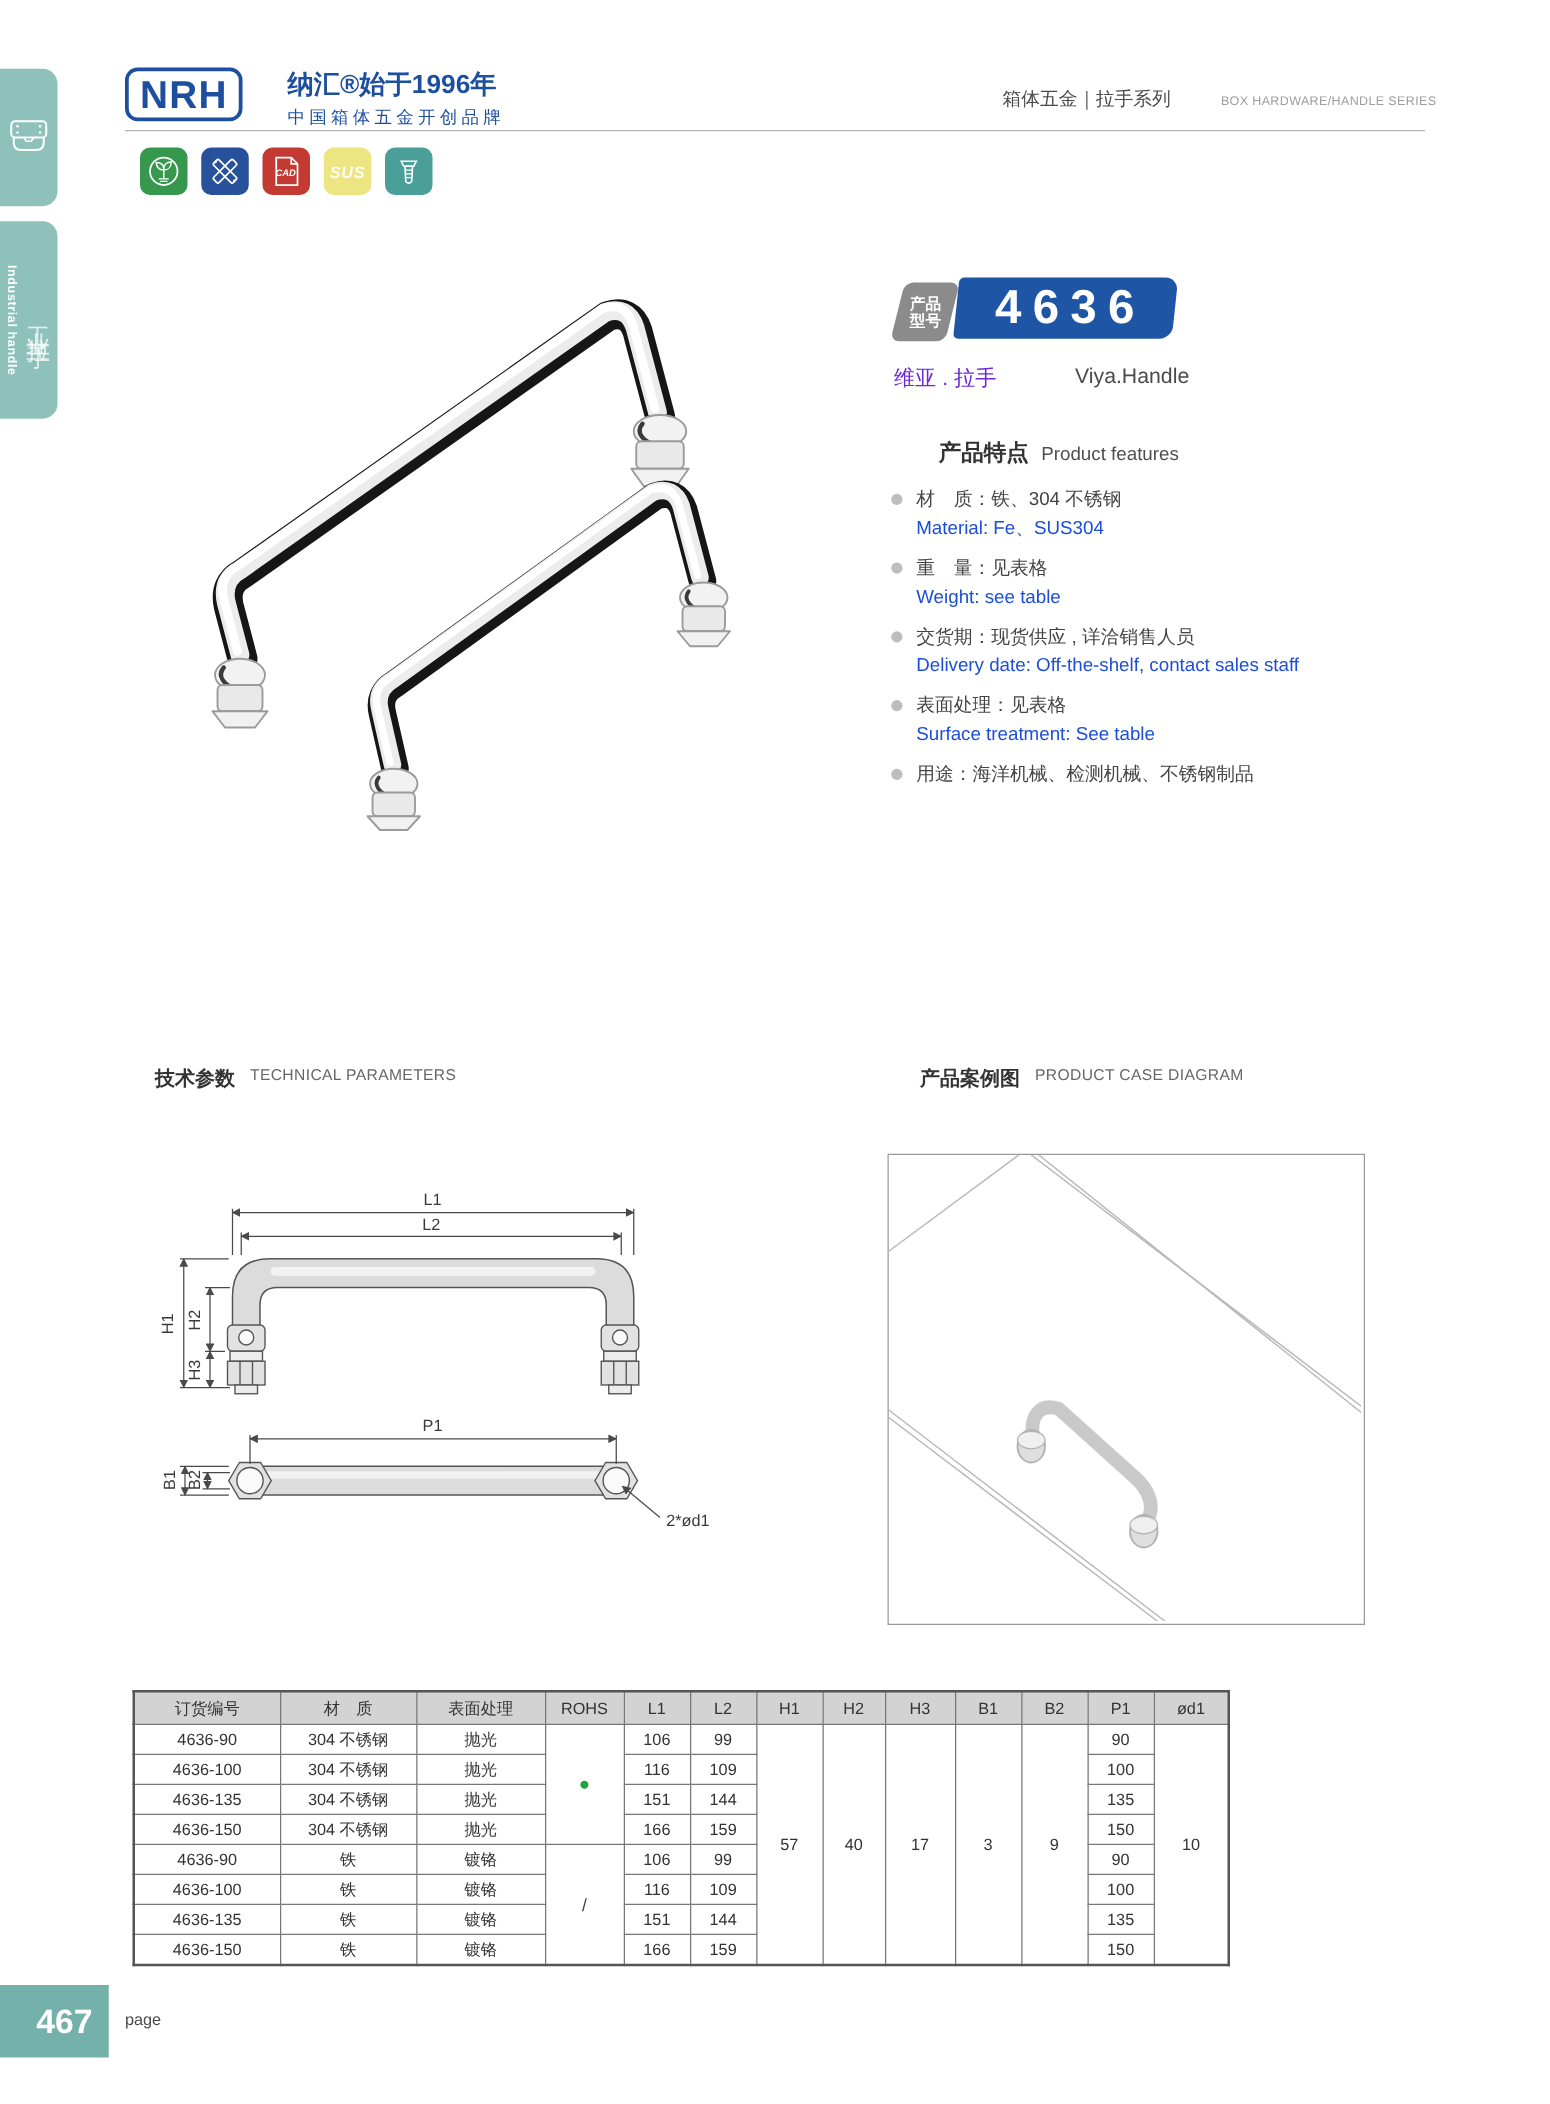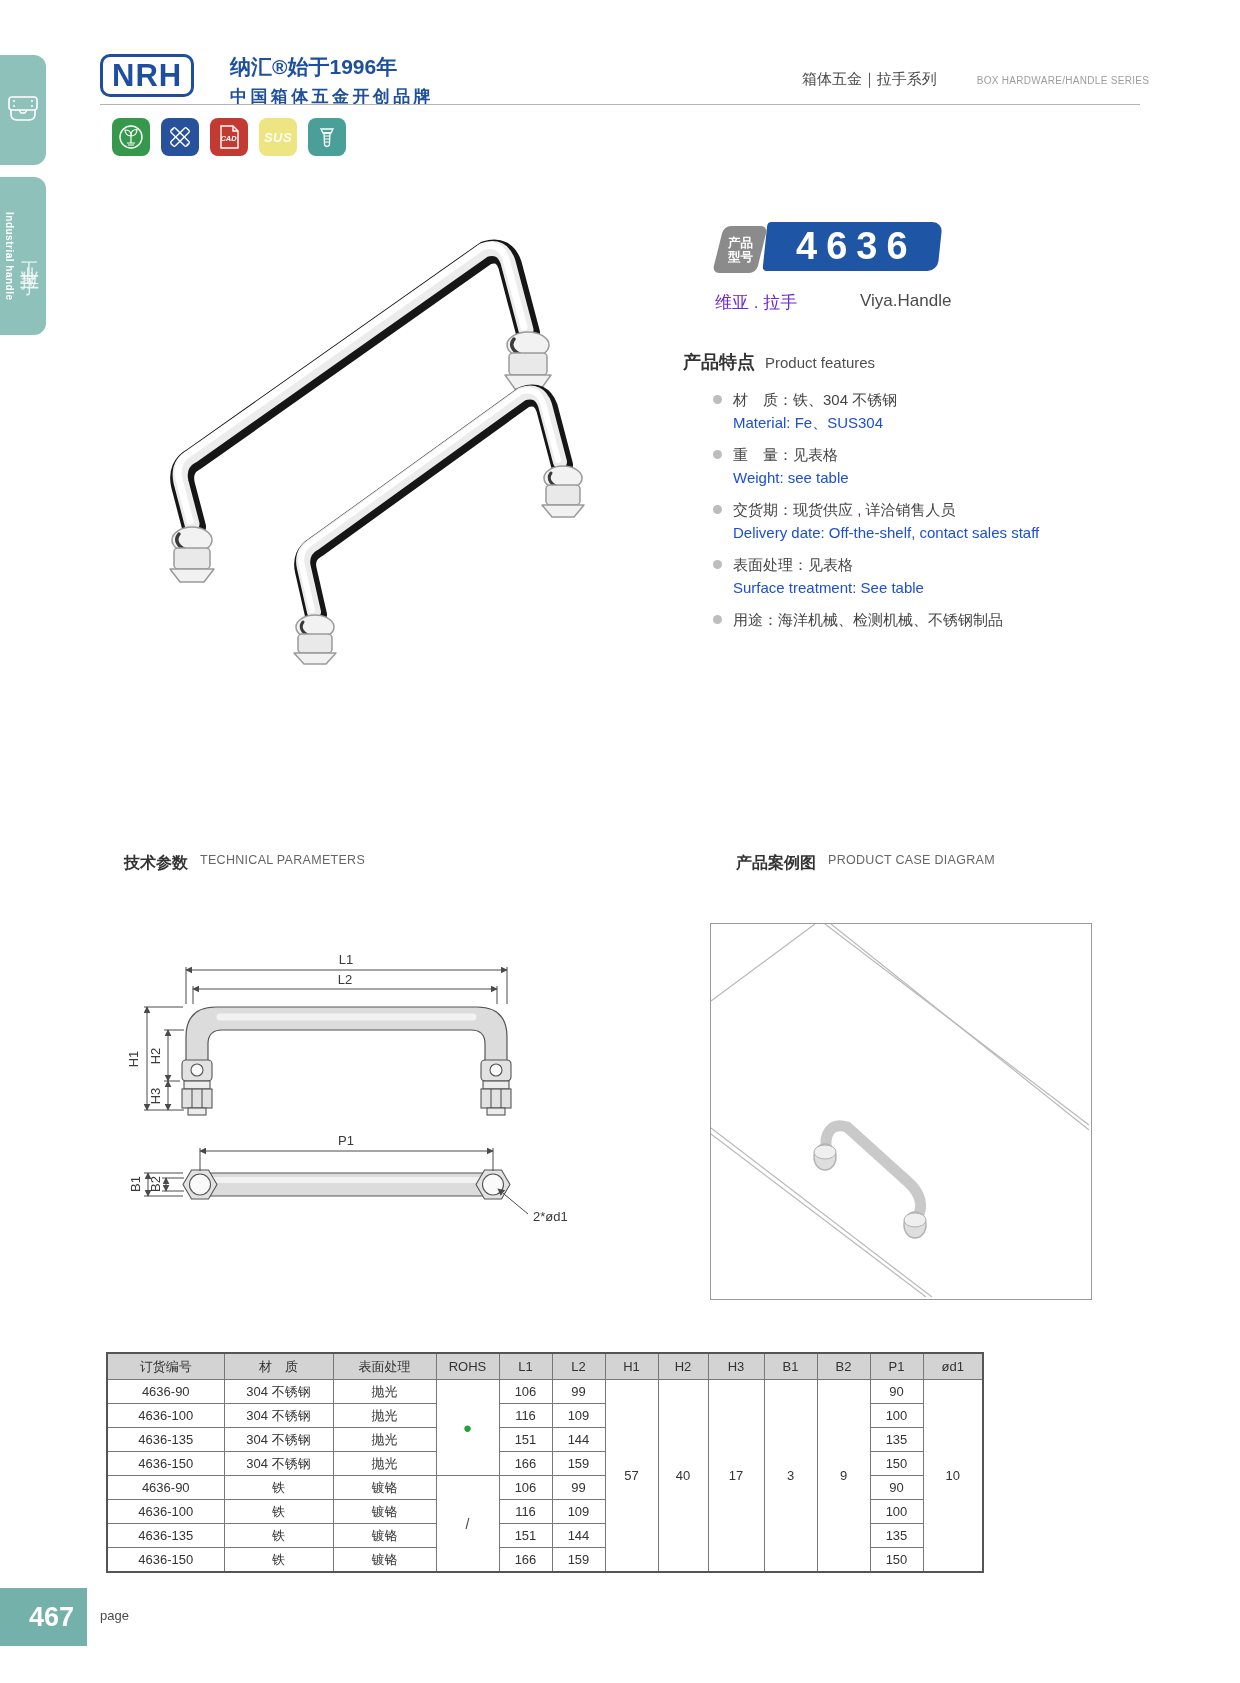--- a/index.html
+++ b/index.html
@@ -10,21 +10,21 @@
   
   .side-block{background:#8fc1bb;border-radius:0 12px 12px 0;}
   .side-tab{display:flex;justify-content:center;align-items:center;gap:2px;}
   .tab-en{writing-mode:vertical-rl;font-size:10px;font-weight:bold;color:#fff;letter-spacing:.5px;}
   .tab-cn{writing-mode:vertical-rl;text-orientation:upright;font-size:19px;color:rgba(255,255,255,.75);letter-spacing:5px;}
 
   
   .logo-box{border:3px solid #1d4f9e;border-radius:10px;color:#1d4f9e;font-weight:bold;
             font-size:31px;letter-spacing:1px;padding:3px 9px;line-height:1;}
   .brand-l1{font-size:21px;font-weight:bold;color:#1d4f9e;}
-  .brand-l2{font-size:17px;color:#1d4f9e;letter-spacing:3.4px;margin-top:4px;font-weight:bold;}
+  .brand-l2{font-size:14px;color:#1d4f9e;letter-spacing:3.4px;margin-top:4px;font-weight:normal;}
   .hdr-right{display:flex;align-items:baseline;gap:12px;}
   .series-cn{font-size:15px;color:#4a4a4a;}
   .series-en{font-size:10px;color:#9d9d9d;letter-spacing:.3px;}
   .hdr-line{height:1px;background:#b3b3b3;}
 
   
   .icons{display:flex;gap:11px;font-style:italic;}
   .cicon{width:38px;height:38px;border-radius:8px;display:flex;align-items:center;justify-content:center;}
   .cicon svg{display:block;}
   .cicon .txt{color:rgba(255,255,255,.92);font-weight:bold;font-size:13px;letter-spacing:.5px;}
@@ -181,21 +181,21 @@
       <div>产品</div>
       <div>型号</div>
     </div>
   </div>
   <div class="abs model-banner" style="left:765px;top:222px;width:175px;height:49px;">
     <div class="in">4636</div>
   </div>
   <div class="abs pname-cn" style="left:715px;top:291px;">维亚 . 拉手</div>
   <div class="abs pname-en" style="left:860px;top:291px;">Viya.Handle</div>
 
-  <div class="abs feat-title" style="left:683px;top:350px;">
+  <div class="abs feat-title" style="left:751px;top:350px;">
     <span class="cn">产品特点</span>
     <span class="en">Product features</span>
   </div>
   <div class="abs" style="left:713px;top:388px;">
     <div class="feat-item">
       <span class="feat-dot"></span>
       <span>
           <div class="feat-cn">材　质：铁、304 不锈钢</div>
             <div class="feat-en">Material: Fe、SUS304</div>
         </span>

